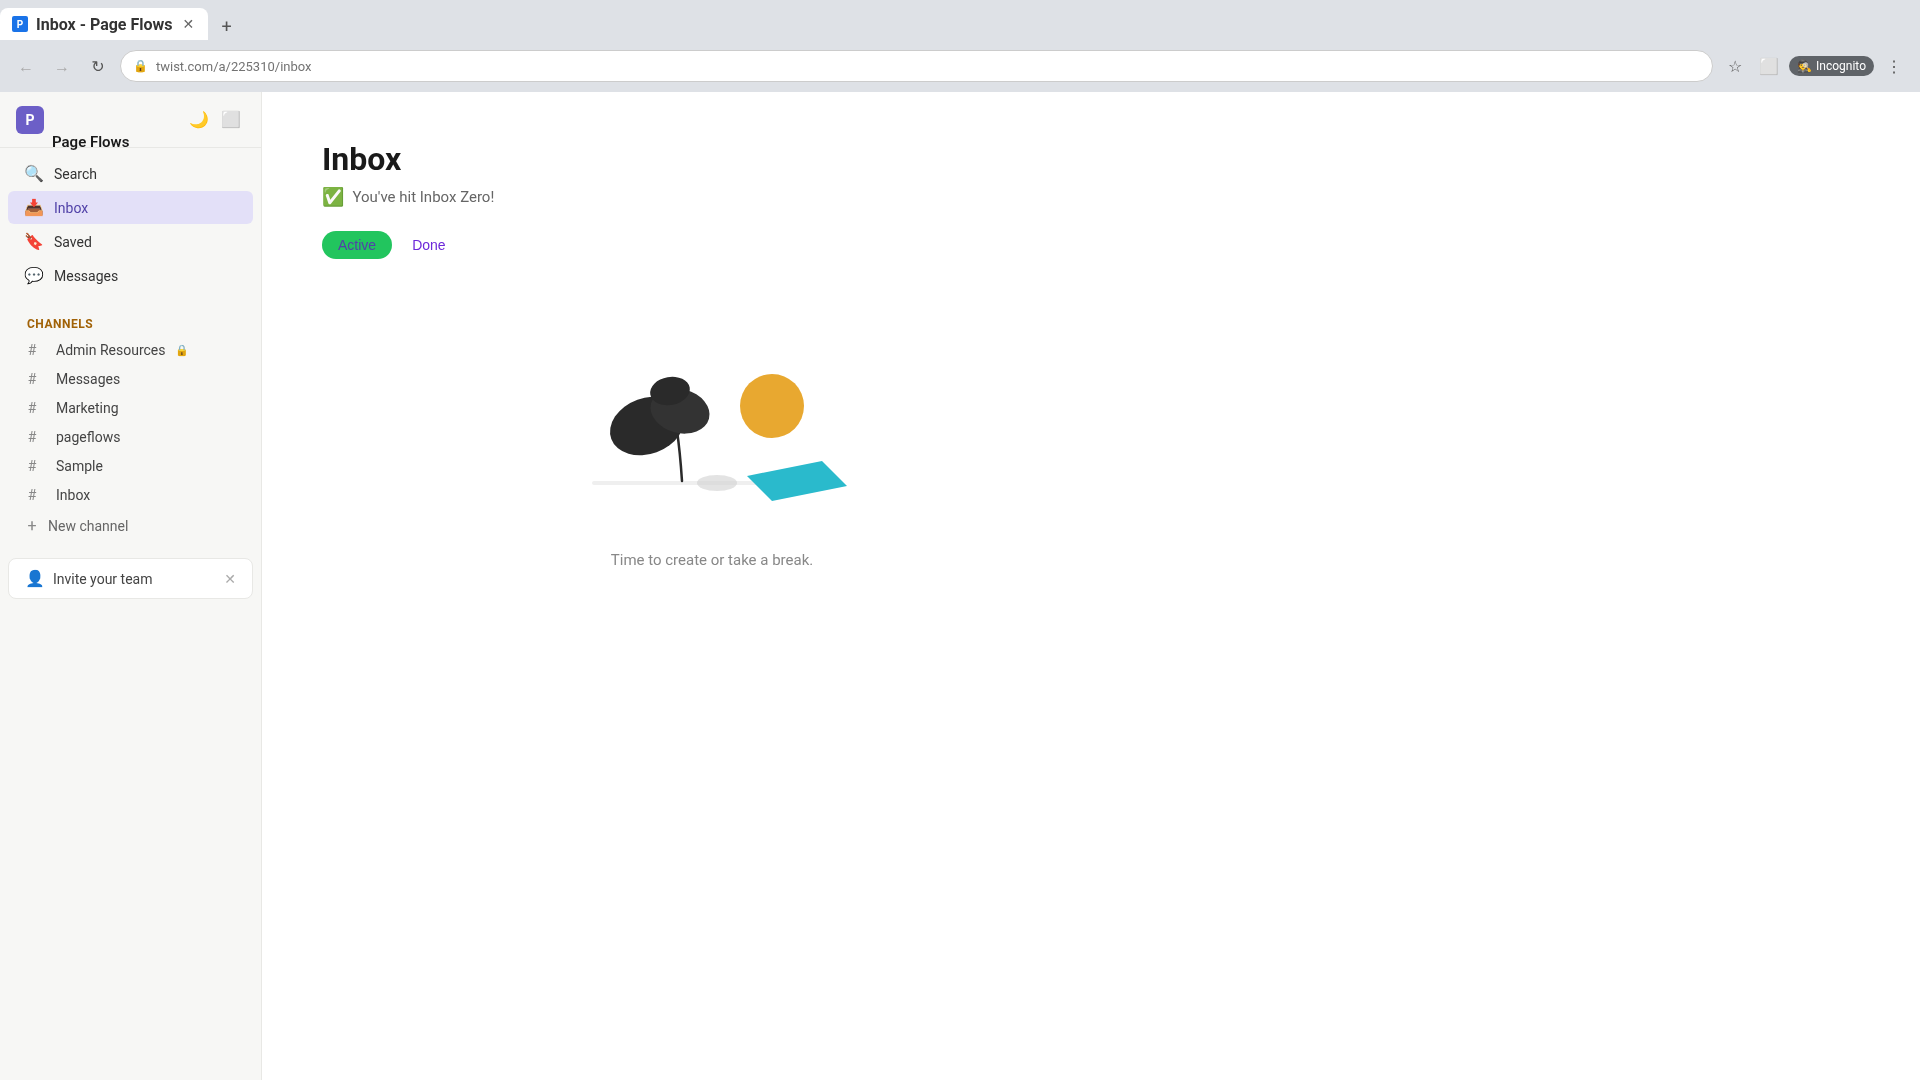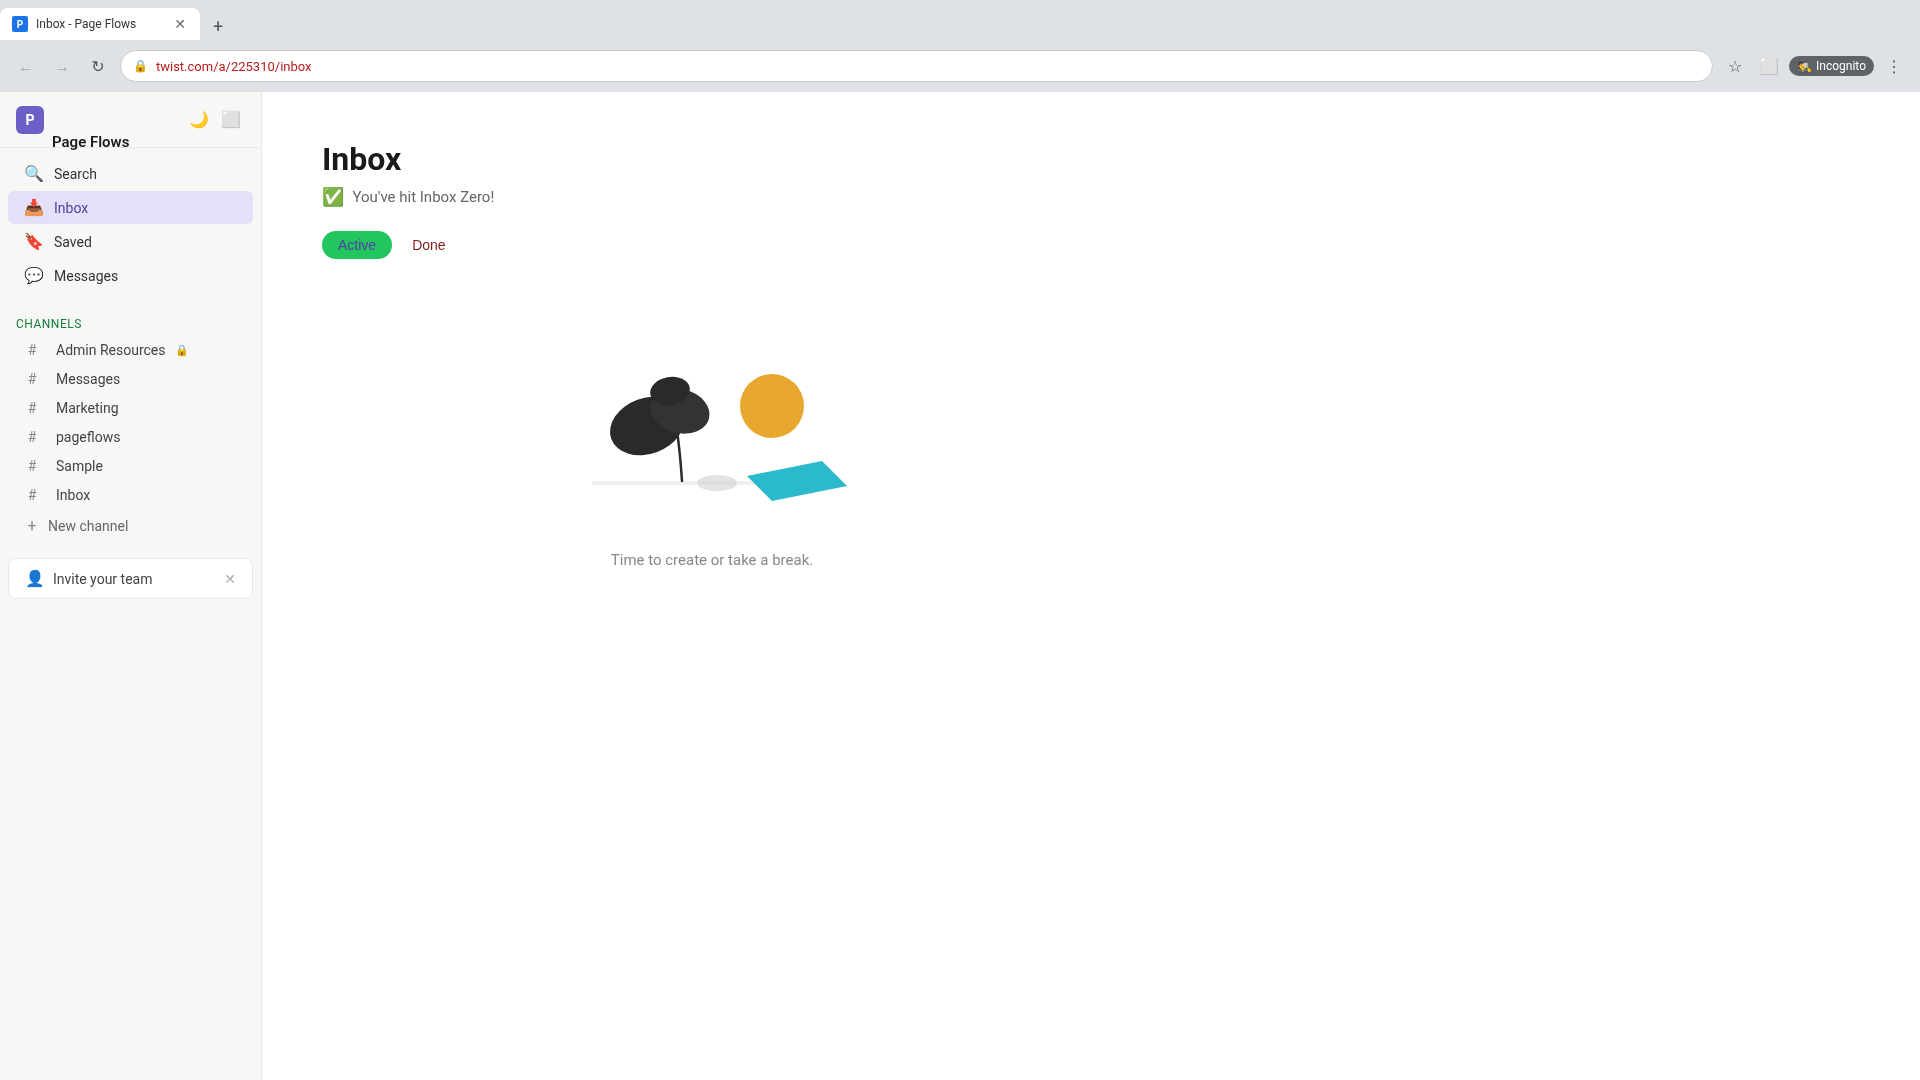--- a/index.html
+++ b/index.html
@@ -3,29 +3,29 @@
   <meta charset="utf-8">
   <style>
     * { margin: 0; padding: 0; box-sizing: border-box; }
     body { font-family: -apple-system, BlinkMacSystemFont, 'Segoe UI', Roboto, sans-serif; background: #fff; display: flex; flex-direction: column; height: 1080px; width: 1920px; overflow: hidden; }
 
     
     .browser-chrome { background: #dee1e6; flex-shrink: 0; }
     .browser-tab-bar { display: flex; align-items: flex-end; padding: 8px 0 0 0; background: #dee1e6; height: 40px; }
     .browser-tab { display: flex; align-items: center; background: #fff; border-radius: 8px 8px 0 0; padding: 0 12px; height: 32px; min-width: 200px; max-width: 240px; gap: 8px; font-size: 13px; color: #333; }
     .browser-tab .tab-favicon { width: 16px; height: 16px; background: #1a73e8; border-radius: 2px; display: flex; align-items: center; justify-content: center; color: white; font-size: 10px; font-weight: bold; flex-shrink: 0; }
-    .browser-tab .tab-title { flex: 1; white-space: nowrap; overflow: hidden; text-overflow: ellipsis; font-size: 12px; }
+    .browser-tab .tab-title { flex: 1; white-space: nowrap; overflow: hidden; text-overflow: ellipsis; font-size: 16px; font-weight: bold; }
     .browser-tab .tab-close { color: #666; font-size: 14px; cursor: pointer; width: 16px; height: 16px; display: flex; align-items: center; justify-content: center; border-radius: 50%; }
     .tab-new-btn { width: 28px; height: 28px; display: flex; align-items: center; justify-content: center; color: #555; font-size: 18px; cursor: pointer; margin-left: 4px; border-radius: 50%; }
     .browser-toolbar { display: flex; align-items: center; gap: 8px; padding: 6px 12px; background: #dee1e6; height: 52px; }
     .nav-btn { width: 28px; height: 28px; display: flex; align-items: center; justify-content: center; border-radius: 50%; color: #555; font-size: 16px; cursor: pointer; }
     .nav-btn.disabled { color: #aaa; cursor: default; }
     .address-bar { flex: 1; display: flex; align-items: center; background: #fff; border-radius: 20px; padding: 4px 12px; gap: 8px; height: 32px; border: 1px solid #ccc; }
     .address-bar .lock-icon { color: #555; font-size: 12px; }
-    .address-bar .url { font-size: 13px; color: #b91c1c; flex: 1; }
+    .address-bar .url { font-size: 13px; color: #737373; flex: 1; }
     .toolbar-actions { display: flex; align-items: center; gap: 6px; }
     .toolbar-icon-btn { width: 28px; height: 28px; display: flex; align-items: center; justify-content: center; border-radius: 50%; color: #555; font-size: 16px; cursor: pointer; }
     .incognito-badge { background: #5f6368; color: white; border-radius: 12px; padding: 3px 8px; font-size: 12px; display: flex; align-items: center; gap: 4px; }
 
     
     .app-container { display: flex; flex: 1; overflow: hidden; }
 
     
     .sidebar { width: 262px; background: #f7f7f5; border-right: 1px solid #e8e8e5; display: flex; flex-direction: column; flex-shrink: 0; overflow-y: auto; }
     .sidebar-header { display: flex; align-items: center; padding: 12px 16px; gap: 8px; border-bottom: 1px solid #e8e8e5; height: 56px; }
@@ -37,21 +37,21 @@
     
     .sidebar-nav { padding: 8px 0; }
     .nav-item { display: flex; align-items: center; gap: 10px; padding: 7px 16px; cursor: pointer; border-radius: 6px; margin: 1px 8px; font-size: 14px; color: #333; }
     .nav-item.active { background: #e3e0f8; color: #5142a8; }
     .nav-item .nav-icon { font-size: 16px; color: #666; width: 20px; text-align: center; }
     .nav-item.active .nav-icon { color: #5142a8; }
     .nav-item .nav-label { font-size: 14px; }
 
     
     .channels-section { padding: 8px 0; }
-    .channels-header { padding: 8px 16px 4px; font-size: 12px; font-weight: 400; color: #15803d; text-transform: uppercase; letter-spacing: 0.5px; }
+    .channels-header { padding: 8px 27px 4px; font-size: 12px; font-weight: 700; color: #a16207; text-transform: uppercase; letter-spacing: 0.5px; }
     .channel-item { display: flex; align-items: center; gap: 8px; padding: 6px 16px; cursor: pointer; border-radius: 6px; margin: 1px 8px; font-size: 14px; color: #444; }
     .channel-icon { color: #888; font-size: 14px; width: 16px; text-align: center; }
     .channel-name { font-size: 14px; margin-left: 8px; }
     .channel-lock { font-size: 11px; color: #888; margin-left: 2px; }
     .new-channel-btn { display: flex; align-items: center; gap: 8px; padding: 6px 16px; cursor: pointer; border-radius: 6px; margin: 1px 8px; color: #666; font-size: 14px; }
     .plus-icon { font-size: 16px; color: #888; width: 16px; text-align: center; }
 
     
     .invite-banner { display: flex; align-items: center; padding: 10px 16px; margin: 8px; background: #fff; border-radius: 8px; border: 1px solid #e8e8e5; gap: 8px; cursor: pointer; }
     .invite-icon { font-size: 16px; color: #888; }
@@ -60,21 +60,21 @@
 
     
     .main-content { flex: 1; display: flex; flex-direction: column; background: #fff; overflow-y: auto; }
     .inbox-container { padding: 48px 60px; max-width: 900px; }
     .inbox-title { font-size: 32px; font-weight: 700; color: #1a1a1a; margin-bottom: 8px; }
     .inbox-zero-msg { display: flex; align-items: center; gap: 8px; color: #666; font-size: 15px; margin-bottom: 24px; }
     .check-icon { color: #4caf50; font-size: 18px; }
 
     
     .inbox-tabs { display: flex; gap: 4px; margin-bottom: 32px; }
-    .tab-btn { padding: 6px 16px; border-radius: 20px; font-size: 14px; font-weight: 500; cursor: pointer; border: none; background: transparent; color: #7f1d1d; }
+    .tab-btn { padding: 6px 16px; border-radius: 20px; font-size: 14px; font-weight: 500; cursor: pointer; border: none; background: transparent; color: #6d28d9; }
     .tab-btn.active { background: #22c55e; color: #5142a8; }
 
     
     .illustration-area { display: flex; flex-direction: column; align-items: center; padding: 20px 0; position: relative; }
     .illustration-svg { width: 360px; height: 200px; }
     .break-text { font-size: 15px; color: #888; margin-top: 40px; text-align: left; }
   </style>
 </head>
 <body>
 

